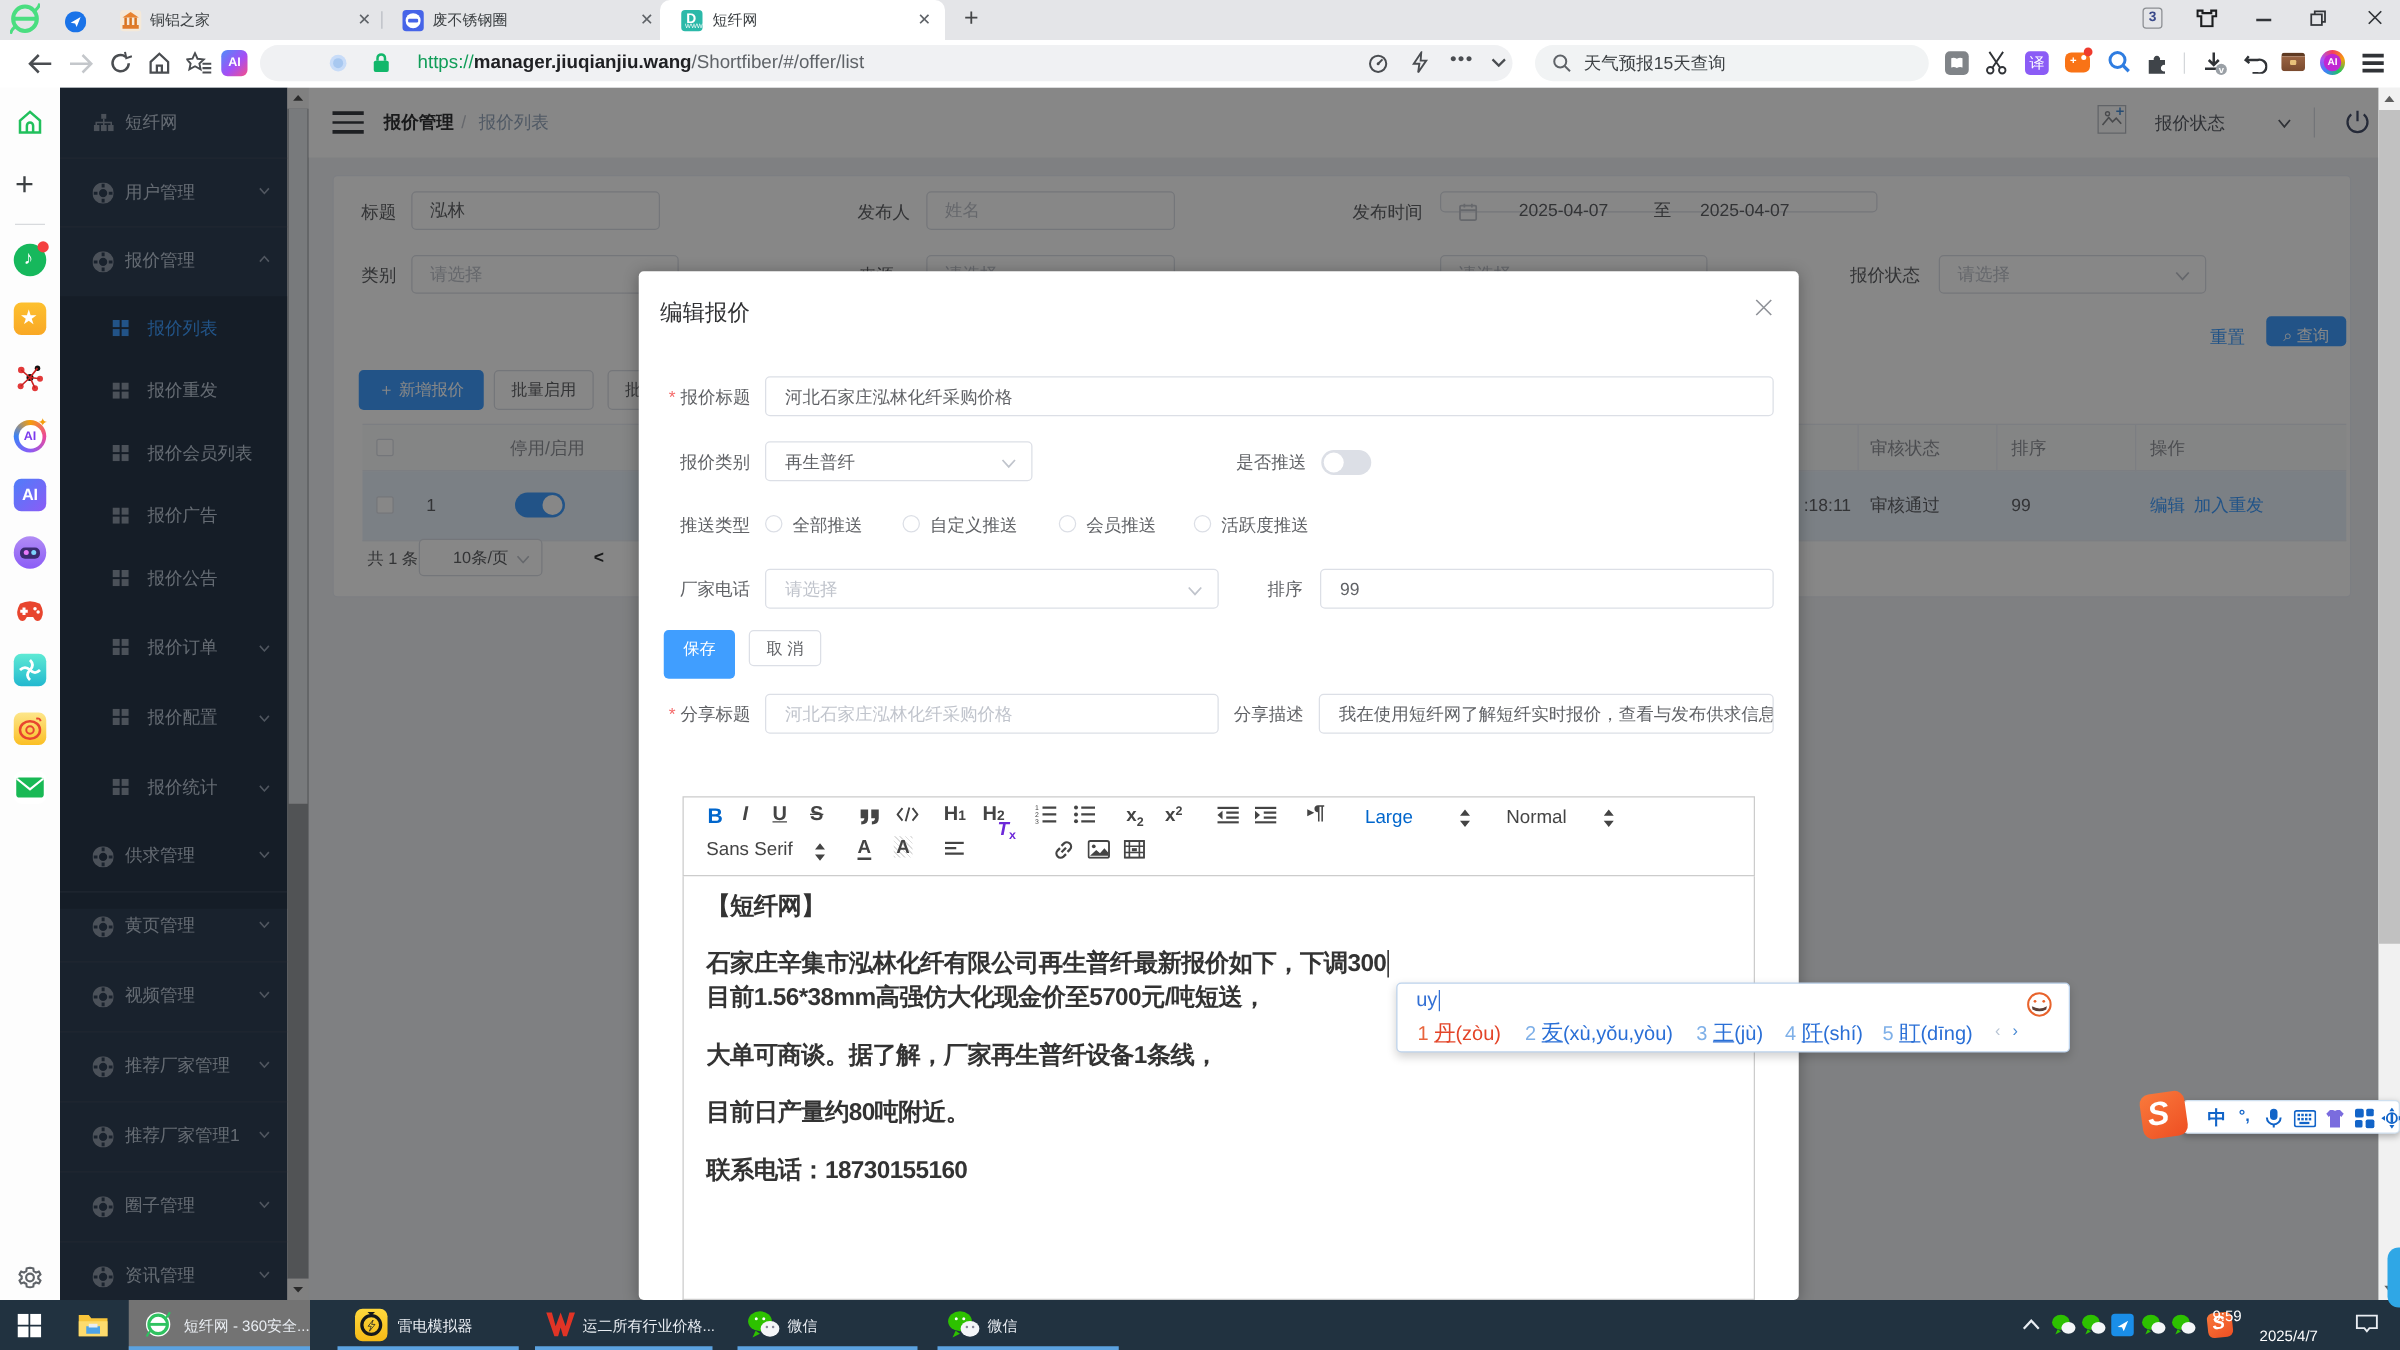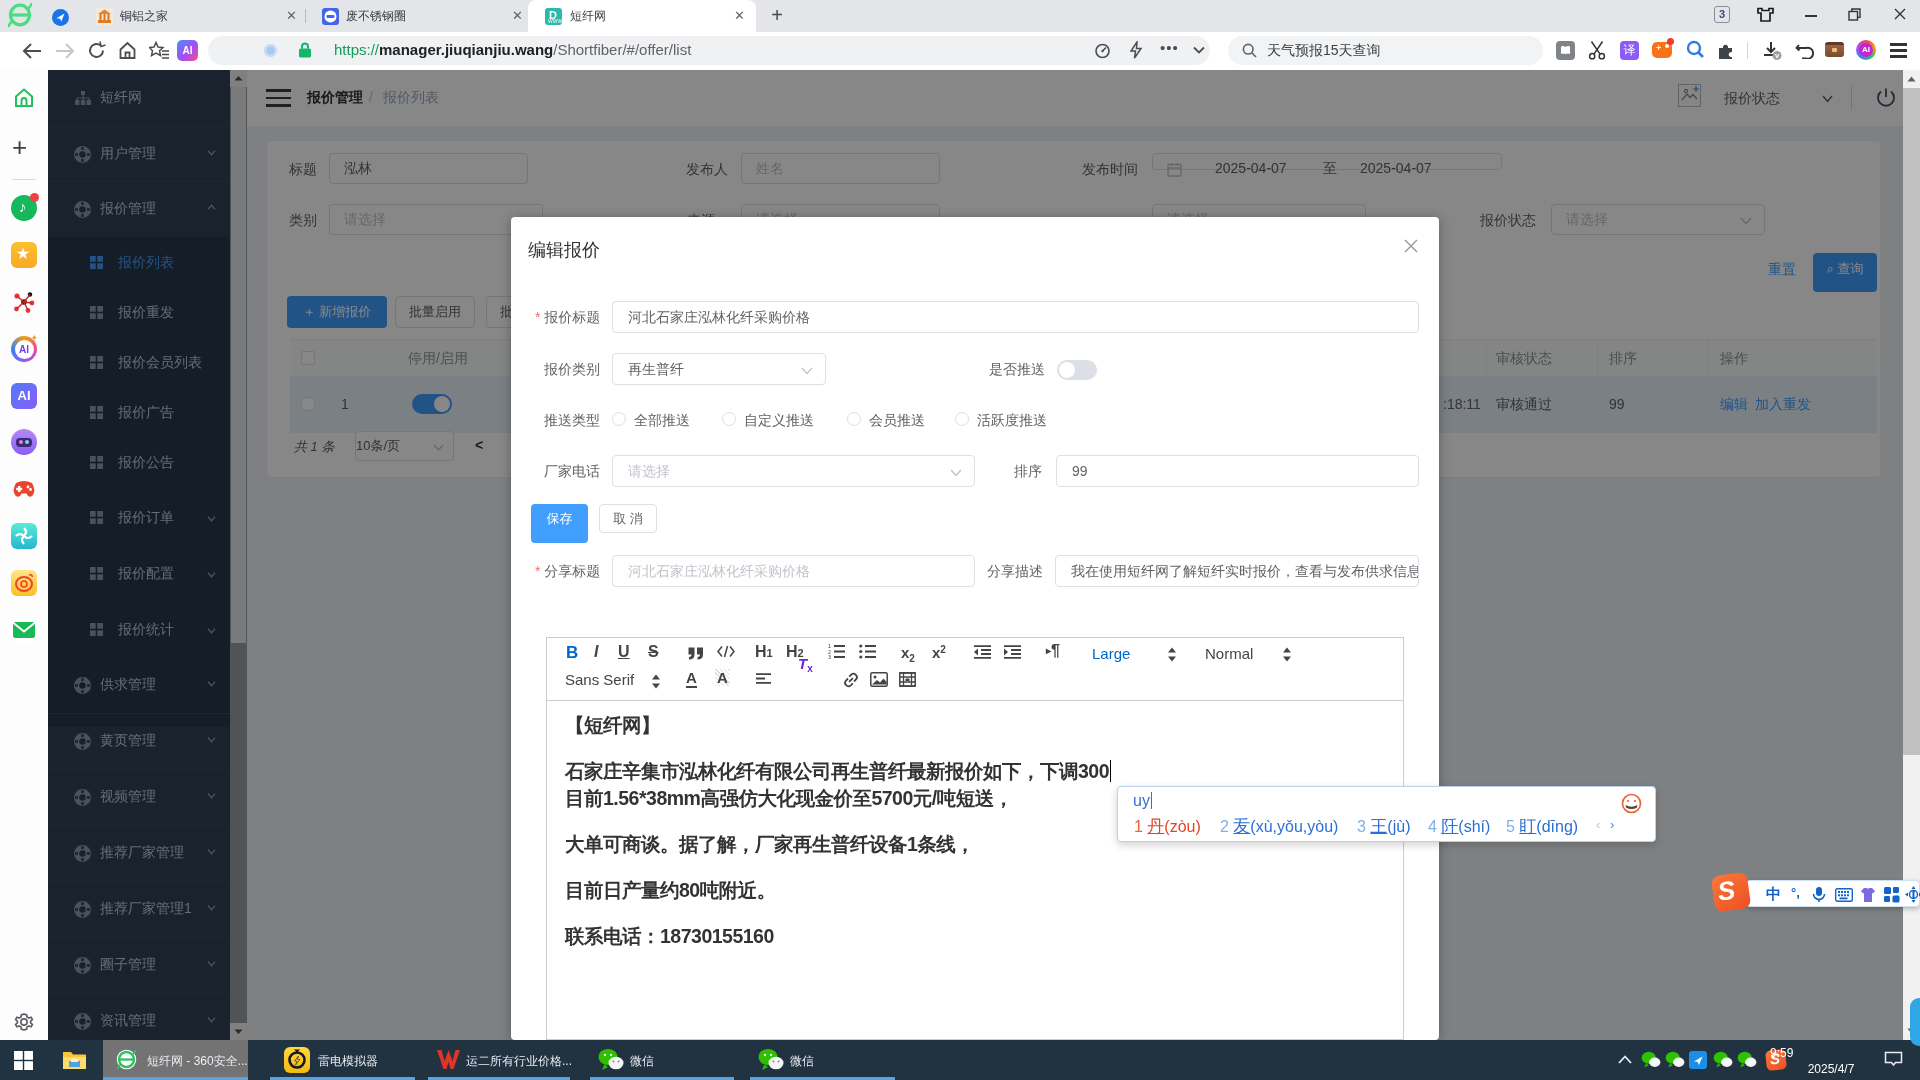--- a/index.html
+++ b/index.html
@@ -547,21 +547,21 @@
     <div class="elabel" style="left:440px;top:142px">来源</div>
     <div class="einput ph" style="left:494px;top:134px;width:199px;height:31px;line-height:29px;padding-left:14px">请选择</div>
     <div class="einput ph" style="left:905px;top:134px;width:214px;height:31px;line-height:29px;padding-left:14px">请选择</div>
     <div class="elabel" style="left:1233px;top:142px">报价状态</div>
     <div class="einput ph" style="left:1304px;top:134px;width:214px;height:31px;line-height:29px;padding-left:14px">请选择
       <svg class="abs" style="right:12px;top:12px" width="12" height="8" viewBox="0 0 12 8">
           <path d="M1 1 L6 6.5 L11 1" fill="none" stroke="#c0c4cc" stroke-width="1.4"></path>
         </svg>
     </div>
     <div class="abs" style="left:1521px;top:191px;font-size:14px;color:#409eff">重置</div>
-    <div class="ebtn" style="left:1566px;top:183px;width:64px;height:39px;background:#409eff;color:#fff;line-height:32px;font-size:13px">⌕ 查询</div>
+    <div class="ebtn" style="left:1566px;top:183px;width:64px;height:24px;background:#409eff;color:#fff;line-height:32px;font-size:13px">⌕ 查询</div>
     <div class="ebtn" style="left:40px;top:226px;width:100px;height:32px;background:#409eff;color:#fff;line-height:32px;font-size:13px">＋ 新增报价</div>
     <div class="ebtn" style="left:148px;top:226px;width:80px;height:32px;background:#fff;border:1px solid #dcdfe6;color:#606266;line-height:30px;font-size:13px">批量启用</div>
     <div class="ebtn" style="left:239px;top:226px;width:80px;height:32px;background:#fff;border:1px solid #dcdfe6;color:#606266;line-height:30px;font-size:13px">批量停用</div>
 
     <div class="abs" style="left:43px;top:269px;width:1587px;height:38px;background:#fafbfc;border-top:1px solid #ebeef5;border-bottom:1px solid #ebeef5">
       <span class="abs" style="left:11px;top:11px;width:14px;height:14px;border:1px solid #dcdfe6;border-radius:2px;background:#fff"></span>
       <span class="abs" style="left:118px;top:10px;font-size:14px;color:#909399">停用/启用</span>
       <span class="abs" style="left:1206px;top:10px;font-size:14px;color:#909399;white-space:nowrap">审核状态</span>
       <span class="abs" style="left:1319px;top:10px;font-size:14px;color:#909399;white-space:nowrap">排序</span>
       <span class="abs" style="left:1430px;top:10px;font-size:14px;color:#909399;white-space:nowrap">操作</span>
@@ -574,22 +574,22 @@
       <span class="abs" style="left:51px;top:19px;font-size:14px;color:#606266">1</span>
       <span class="abs" style="left:122px;top:17px;width:40px;height:20px;background:#409eff;border-radius:10px">
           <span class="abs" style="right:2px;top:2px;width:16px;height:16px;background:#fff;border-radius:50%"></span>
         </span>
       <span class="abs" style="left:1153px;top:19px;font-size:14px;color:#606266">:18:11</span>
       <span class="abs" style="left:1206px;top:19px;font-size:14px;color:#606266;white-space:nowrap">审核通过</span>
       <span class="abs" style="left:1319px;top:19px;font-size:14px;color:#606266">99</span>
       <span class="abs" style="left:1430px;top:19px;font-size:14px;color:#409eff;white-space:nowrap">编辑</span>
       <span class="abs" style="left:1465px;top:19px;font-size:14px;color:#409eff;white-space:nowrap">加入重发</span>
     </div>
-    <div class="abs" style="left:47px;top:368px;font-size:13px;color:#606266;font-style:italic;">共 1 条</div>
-    <div class="einput" style="left:108px;top:361px;width:99px;height:30px;line-height:28px;text-align:left;font-size:13px">10条/页
+    <div class="abs" style="left:47px;top:368px;font-size:13px;color:#606266;">共 1 条</div>
+    <div class="einput" style="left:88px;top:361px;width:99px;height:30px;line-height:28px;text-align:center;font-size:13px">10条/页
       <svg class="abs" style="right:9px;top:12px" width="11" height="7" viewBox="0 0 11 7">
           <path d="M1 1 L5.5 6 L10 1" fill="none" stroke="#c0c4cc" stroke-width="1.3"></path>
         </svg>
     </div>
     <div class="abs" style="left:228px;top:367px;font-size:14px;color:#303133;font-weight:bold">&lt;</div>
   </div>
   <div id="dim"></div>
 </div>
 <div id="modal">
   <div class="abs" style="left:17px;top:21px;font-size:18px;color:#303133">编辑报价</div>

